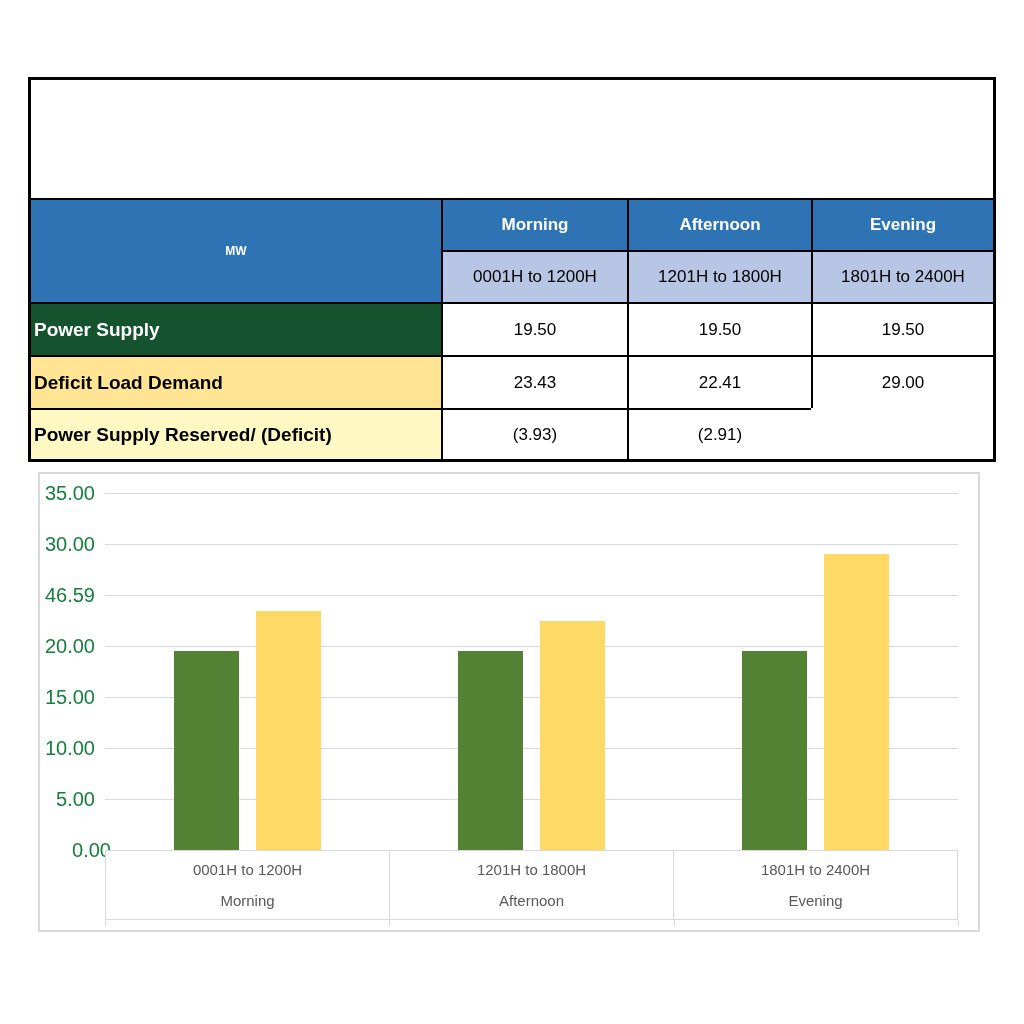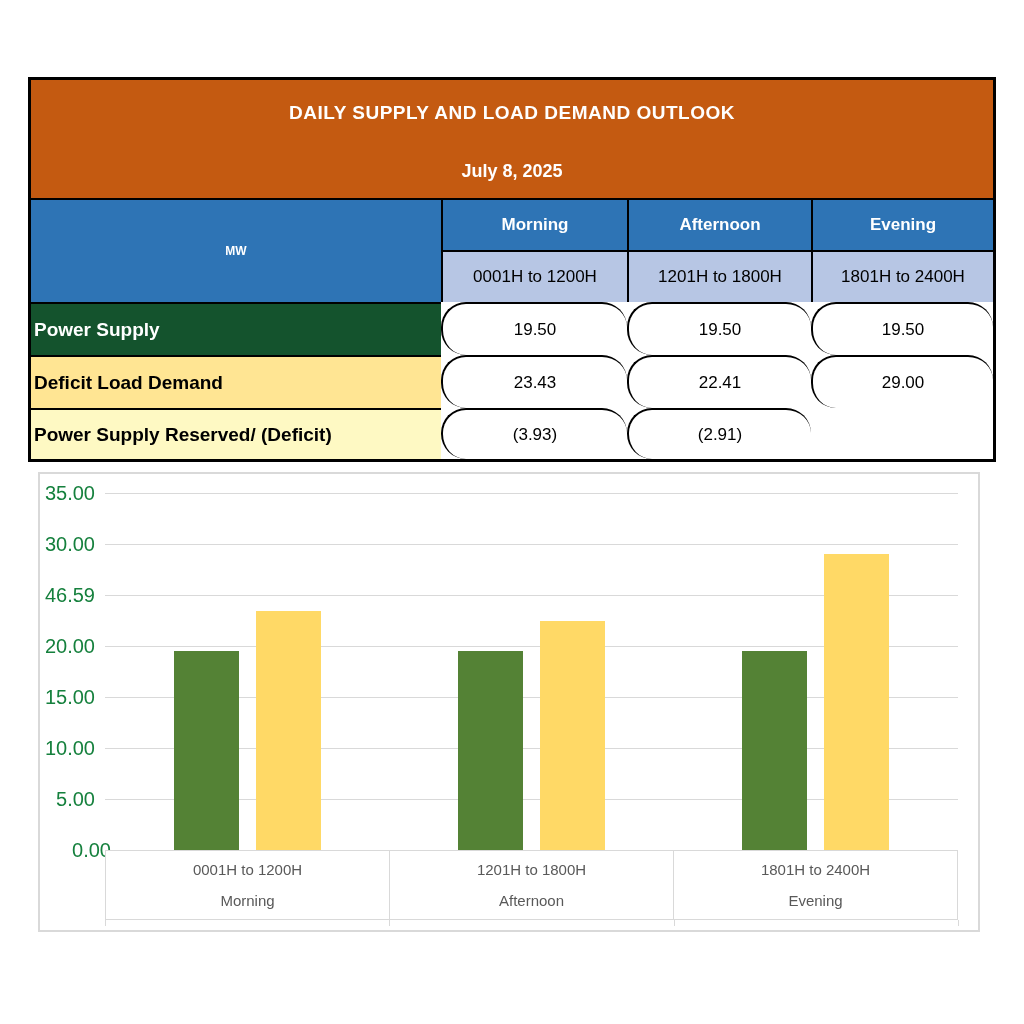--- a/index.html
+++ b/index.html
@@ -36,21 +36,21 @@
   }
   .period-cell { background:#2E74B5; color:#fff; font-weight:bold; font-size:17px; grid-row:2; }
   .range-cell  { background:#B7C6E4; color:#000; font-size:17px; grid-row:3; }
 
   .row-label {
     grid-column:1; justify-content:flex-start; padding-left:3px;
     font-weight:bold; font-size:19px; color:#000; background:#fef9c3;
   }
   .row-label.green  { background:#548235; color:#fff; }
   .row-label.yellow { background:#FFE593; color:#000; }
-  .val { font-size:17px; color:#000; background:#fff;border-radius:25px; }
+  .val { font-size:17px; color:#000; background:#fff; }
 
   
   .chart-box {
     position:absolute; left:38px; top:472px; width:942px; height:460px;
     border:2px solid #D9D9D9; background:#fff;
   }
   .chart-inner { position:absolute; inset:0; }
   .gridline { position:absolute; height:1px; background:#D9D9D9; }
   .ytick {
     position:absolute; left:0; width:55px; height:20px; line-height:20px;
@@ -66,24 +66,20 @@
     justify-content:center; gap:14px; color:#595959; font-size:15px;
   }
   .xcat + .xcat { border-left:1px solid #D9D9D9; }
   .xtickmark { position:absolute; width:1px; height:6px; background:#D9D9D9; }
 </style>
 </head>
 <body>
 
 <div class="outlook-table">
 
-  <div class="orange-header" style="background: rgb(196, 90, 17);">
-    <div class="t1">DAILY SUPPLY AND LOAD DEMAND OUTLOOK</div>
-    <div class="t2">July 8, 2025</div>
-  </div>
 
   <div class="cell mw-cell bT" style="background: rgb(46, 116, 181);">MW</div>
 
   <div class="cell period-cell bL bT" style="grid-column: 2; background: rgb(46, 116, 181);">Morning</div>
   <div class="cell period-cell bL bT" style="grid-column: 3; background: rgb(46, 116, 181);">Afternoon</div>
   <div class="cell period-cell bL bT" style="grid-column: 4; background: rgb(46, 116, 181);">Evening</div>
 
   <div class="cell range-cell bL bT" style="grid-column: 2; background: rgb(183, 198, 228);">0001H to 1200H</div>
   <div class="cell range-cell bL bT" style="grid-column: 3; background: rgb(183, 198, 228);">1201H to 1800H</div>
   <div class="cell range-cell bL bT" style="grid-column: 4; background: rgb(183, 198, 228);">1801H to 2400H</div>

